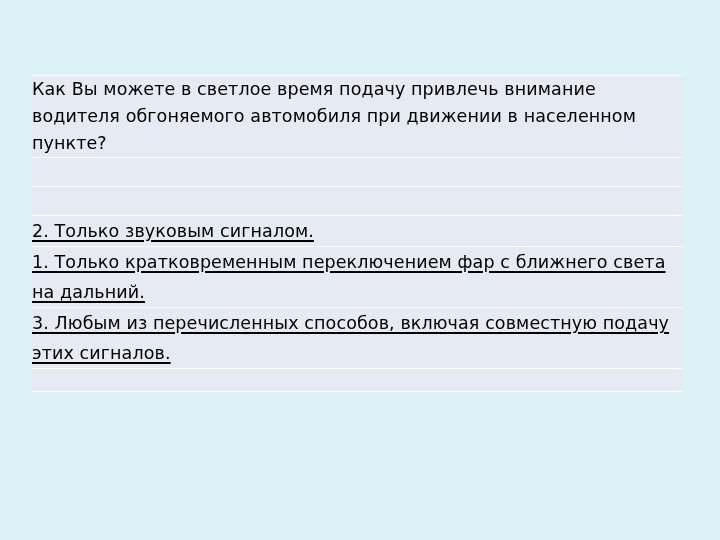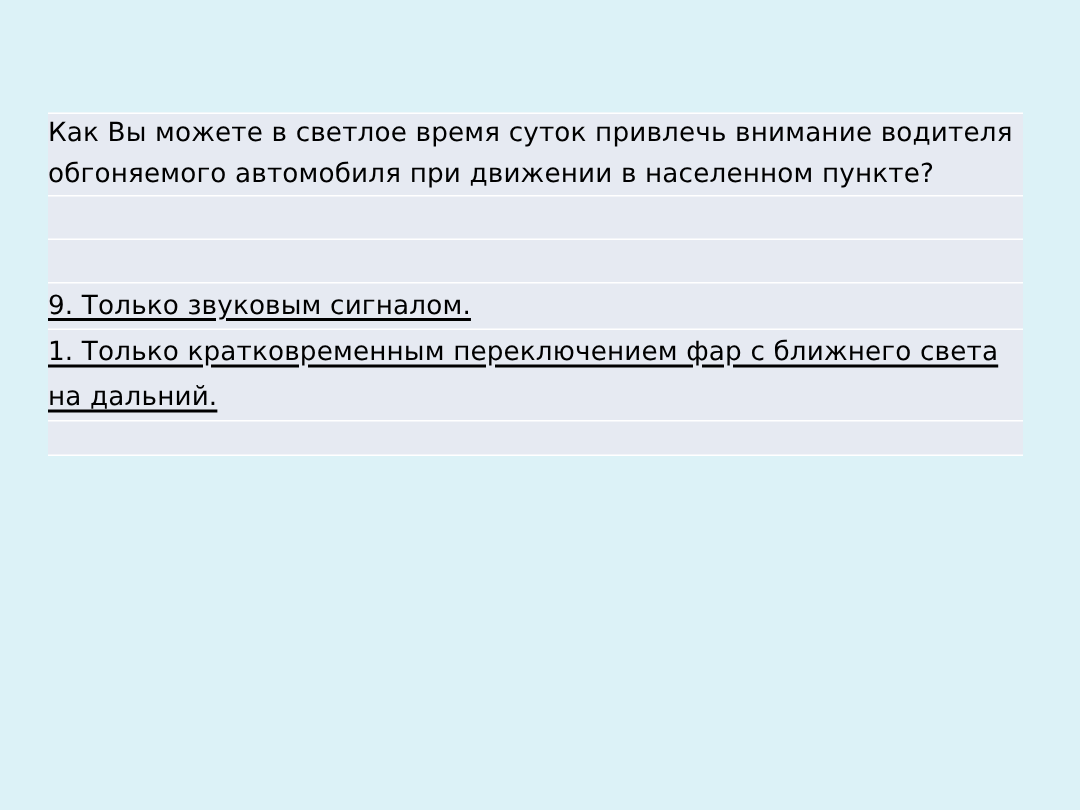--- a/index.html
+++ b/index.html
@@ -93,48 +93,53 @@
 </head>
 <body>
 
 <div class="slide">
 
   <table class="quiz-table">
     <tbody>
 
       <tr>
         <td class="cell-question">
-          <div class="txt">Как Вы можете в светлое время суток привлечь внимание водителя обгоняемого автомобиля при движении в населенном пункте?</div>
+          <div class="txt">Как Вы можете в светлое время подачу привлечь внимание водителя обгоняемого автомобиля при движении в населенном пункте?</div>
         </td>
       </tr>
 
       <tr>
         <td class="cell-blank">
           <span class="txt"></span>
         </td>
       </tr>
 
       <tr>
         <td class="cell-blank">
           <span class="txt"></span>
         </td>
       </tr>
 
       <tr>
         <td class="cell-answer">
-          <div class="txt">9. Только звуковым сигналом.</div>
+          <div class="txt">2. Только звуковым сигналом.</div>
         </td>
       </tr>
 
       <tr>
         <td class="cell-answer">
           <div class="txt">1. Только кратковременным переключением фар с ближнего света на дальний.</div>
         </td>
       </tr>
 
+      <tr>
+        <td class="cell-answer">
+          <div class="txt">3. Любым из перечисленных способов, включая совместную подачу этих сигналов.</div>
+        </td>
+      </tr>
 
       <tr>
         <td class="cell-tail">
           <span></span>
         </td>
       </tr>
 
     </tbody>
   </table>
 

